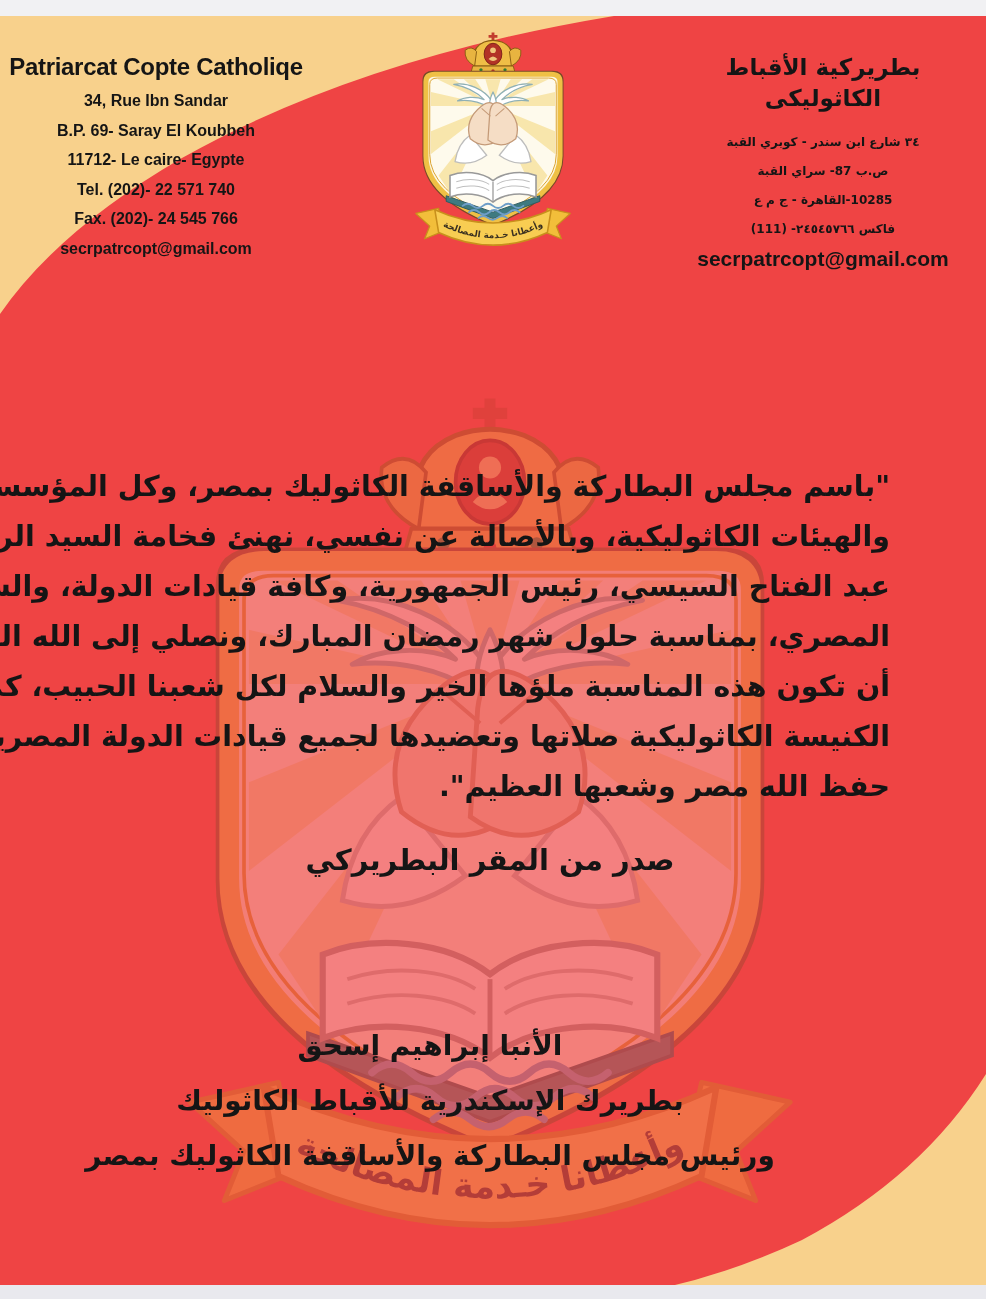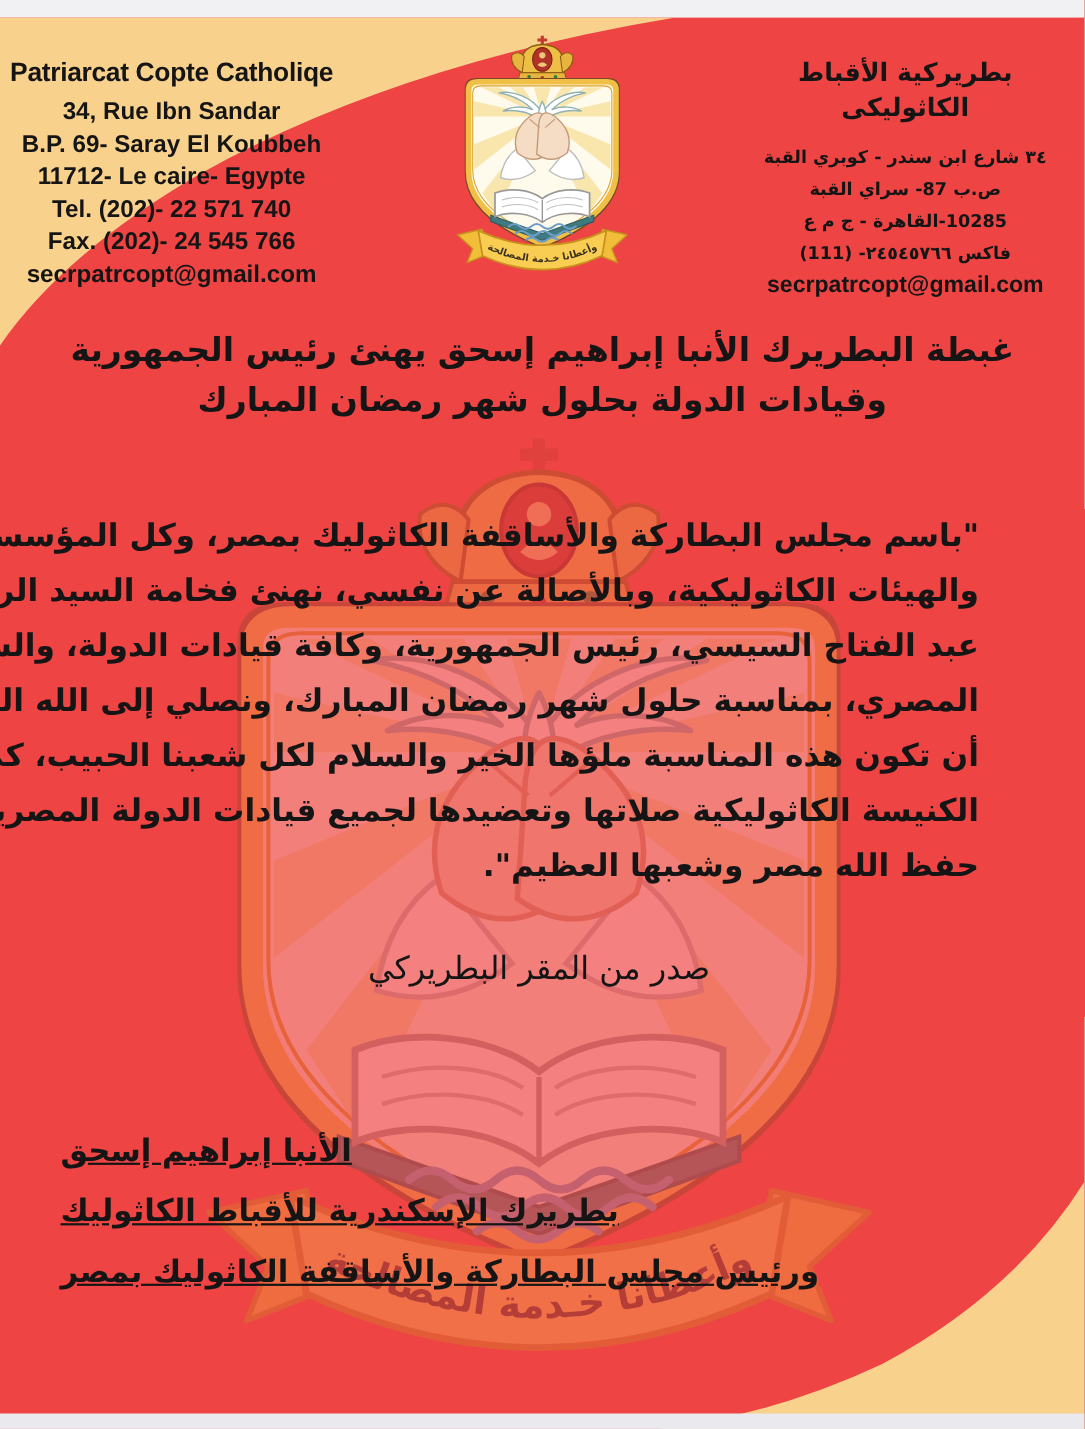--- a/index.html
+++ b/index.html
@@ -12,42 +12,42 @@
   .strip-top{left:0;top:0;width:986px;height:16px;background:#F1F1F3;}
   .strip-bottom{left:0;top:1285px;width:986px;height:14px;background:#E9E9EE;z-index:6;}
   .corner-tl{left:0;top:16px;z-index:1;}
   .corner-br{left:570px;top:1074px;z-index:1;}
   .watermark{left:121px;top:388px;width:738px;height:892px;opacity:.32;z-index:2;}
   .emblem-top{left:398px;top:30px;width:190px;height:229px;z-index:4;}
 
   .lh-left{left:6px;top:52px;width:300px;text-align:center;z-index:4;
     font-family:"Liberation Sans",sans-serif;font-weight:700;}
   .lh-left .lh-title{font-size:24px;font-weight:800;line-height:30px;margin-bottom:4px;letter-spacing:-.3px;}
-  .lh-left .lh-line{font-size:22px;line-height:29.5px;}
+  .lh-left .lh-line{font-size:16px;line-height:29.5px;}
 
   .lh-right{left:670px;top:52px;width:306px;text-align:center;direction:rtl;z-index:4;
     font-weight:700;}
   .lh-right .lh-title{font-size:23px;line-height:31px;margin-bottom:14px;}
-  .lh-right .lh-line{font-size:16px;line-height:29px;}
+  .lh-right .lh-line{font-size:12px;line-height:29px;}
   .lh-right .ltr{direction:ltr;font-family:"Liberation Sans",sans-serif;font-size:21px;}
 
   .headline{left:60px;top:296px;width:866px;text-align:center;direction:rtl;
     font-weight:700;font-size:30px;line-height:46px;z-index:3;}
 
   .body-text{left:95px;top:462px;width:795px;direction:rtl;font-weight:700;
     font-size:28.5px;z-index:3;}
   .body-line{line-height:50px;text-align:justify;text-align-last:justify;white-space:nowrap;}
   .body-line.last{text-align-last:right;white-space:normal;}
 
-  .issued{left:190px;top:852px;width:600px;text-align:center;direction:rtl;
-    font-weight:400;font-size:29px;z-index:3;}
+  .issued{left:190px;top:832px;width:600px;text-align:center;direction:rtl;
+    font-weight:700;font-size:29px;z-index:3;}
   .issued-line{line-height:57px;}
 
-  .signature{left:55px;top:1018px;width:750px;text-align:left;direction:rtl;
-    font-weight:700;font-size:28px;z-index:3;text-decoration:underline;}
+  .signature{left:55px;top:1018px;width:750px;text-align:center;direction:rtl;
+    font-weight:700;font-size:28px;z-index:3;}
   .sig-line{line-height:55px;}
 </style>
 </head>
 <body>
 
 <div class="page">
 
   <div class="abs strip-top"></div>
 
   <svg class="abs corner-tl" width="640" height="302" viewBox="0 0 640 302">
@@ -80,24 +80,20 @@
     <div class="lh-line">ص.ب 87- سراي القبة</div>
     <div class="lh-line">10285-القاهرة - ج م ع</div>
     <div class="lh-line">فاكس ٢٤٥٤٥٧٦٦- (111)</div>
     <div class="lh-line ltr">secrpatrcopt@gmail.com</div>
   </div>
 
   <svg class="abs emblem-top" viewBox="0 0 300 362">
     <use href="#emblem"></use>
   </svg>
 
-  <div class="abs headline">
-    <div>غبطة البطريرك الأنبا إبراهيم إسحق يهنئ رئيس الجمهورية</div>
-    <div>وقيادات الدولة بحلول شهر رمضان المبارك</div>
-  </div>
 
   <div class="abs body-text">
     <div class="body-line">"باسم مجلس البطاركة والأساقفة الكاثوليك بمصر، وكل المؤسسات</div>
     <div class="body-line">والهيئات الكاثوليكية، وبالأصالة عن نفسي، نهنئ فخامة السيد الرئيس</div>
     <div class="body-line">عبد الفتاح السيسي، رئيس الجمهورية، وكافة قيادات الدولة، والشعب</div>
     <div class="body-line">المصري، بمناسبة حلول شهر رمضان المبارك، ونصلي إلى الله القدير</div>
     <div class="body-line">أن تكون هذه المناسبة ملؤها الخير والسلام لكل شعبنا الحبيب، كما تؤكد</div>
     <div class="body-line">الكنيسة الكاثوليكية صلاتها وتعضيدها لجميع قيادات الدولة المصرية.</div>
     <div class="body-line last">حفظ الله مصر وشعبها العظيم".</div>
   </div>

